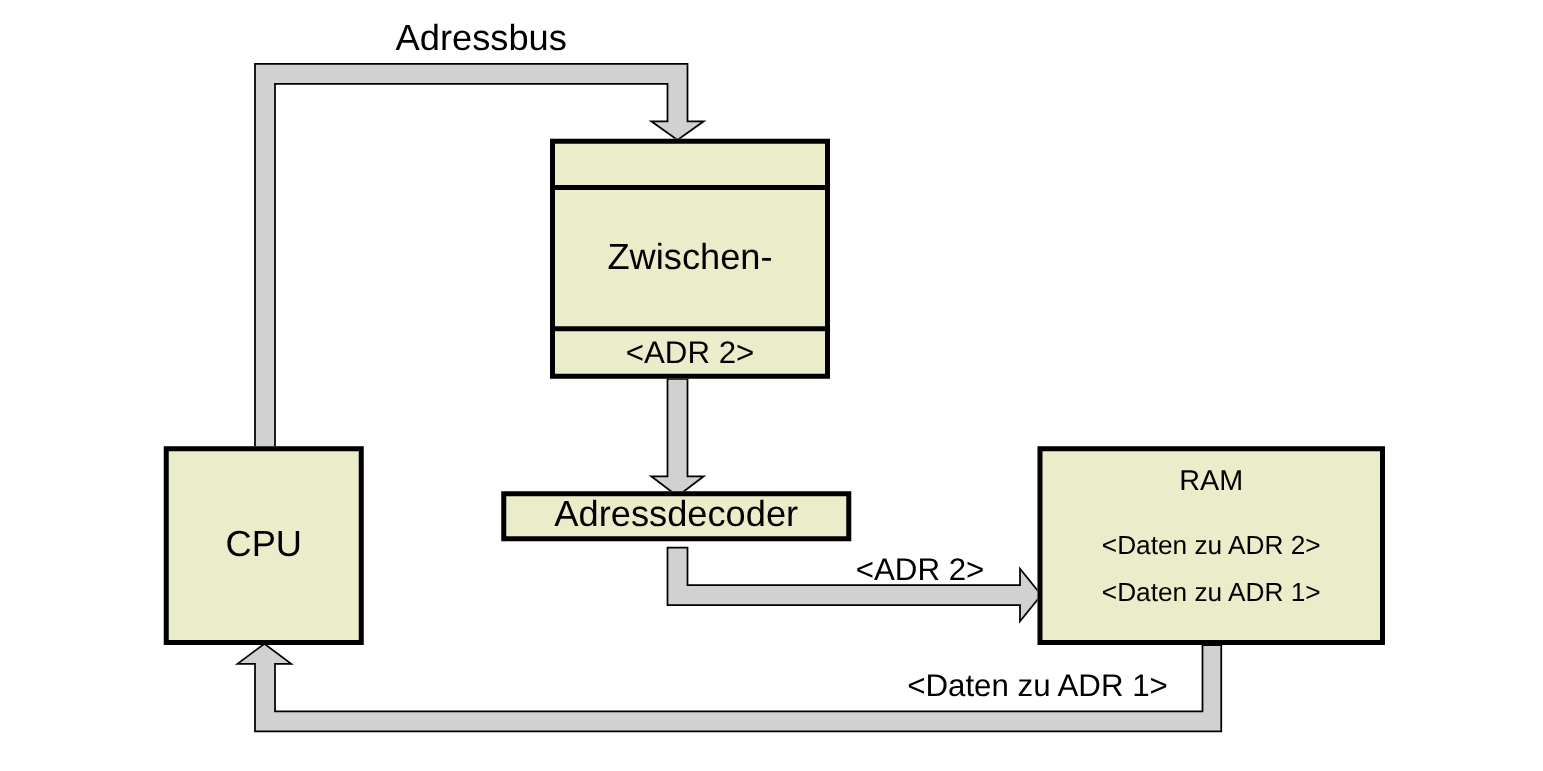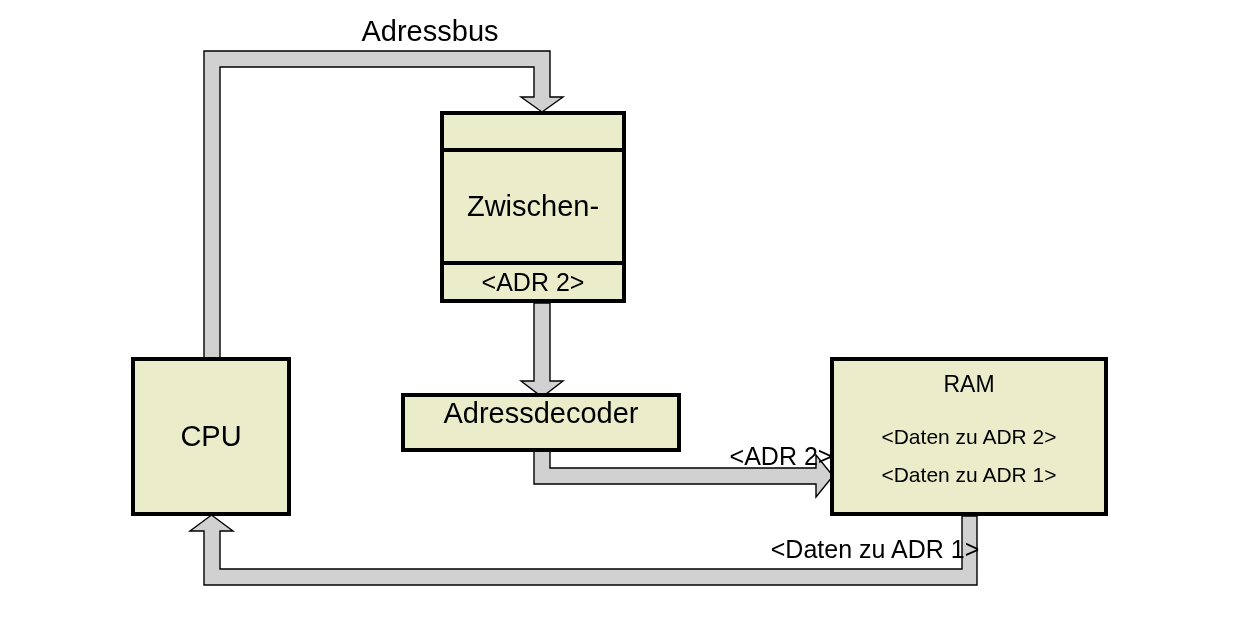--- a/index.html
+++ b/index.html
@@ -32,64 +32,63 @@
     box-sizing: border-box;
     background: var(--box-fill, #ebecc9);
     border: 4px solid var(--box-border, #000000);
   }
   .node-cpu {
     left: 131px; top: 357px; width: 160px; height: 159px;
     display: flex; align-items: center; justify-content: center;
     font-size: 29px;
   }
   .node-buffer {
-    left: 440px; top: 111px; width: 186px; height: 192px;
+    left: 440px; top: 111px; width: 224px; height: 192px;
     display: flex; flex-direction: column;
   }
   .buf-sec-top { height: 33px; }
   .buf-divider { height: 4px; background: var(--box-border, #000000); }
   .buf-sec-mid {
     flex: 1;
     display: flex; align-items: center; justify-content: center;
   }
   .buf-title {
     text-align: left;
     font-size: 29px;
     line-height: 37px;
   }
   .buf-title .line { display: block; }
   .buf-sec-reg {
     height: 34px;
     display: flex; align-items: center; justify-content: center;
     font-size: 25px;
   }
   .node-decoder {
-    left: 401px; top: 393px; width: 280px; height: 59px;
-    display: flex; align-items: flex-start; justify-content: center;
+    left: 401px; top: 393px; width: 280px; height: 40px;
+    display: flex; align-items: flex-end; justify-content: center;
     font-size: 29px;
   }
   .node-ram {
     left: 830px; top: 357px; width: 278px; height: 159px;
     text-align: center;
     padding-top: 6px;
   }
   .ram-title {
     font-size: 23px;
     line-height: 34px;
     margin-bottom: 17px;
   }
   .ram-row {
     font-size: 21px;
     line-height: 38px;
   }
   .float-label {
     position: absolute;
     transform: translateX(-50%);
     white-space: nowrap;
-    margin-left: 45px;
   }
   .label-lg { font-size: 29px; }
   .label-sm { font-size: 25px; }
   .lbl-adressbus { left: 385px; top: 15px; }
   .lbl-datenbus  { left: 590px; top: 532px; }
   .lbl-daten-adr1 { left: 830px; top: 535px; }
   .lbl-adr2 { left: 736px; top: 442px; }
 </style>
 </head>
 <body>

